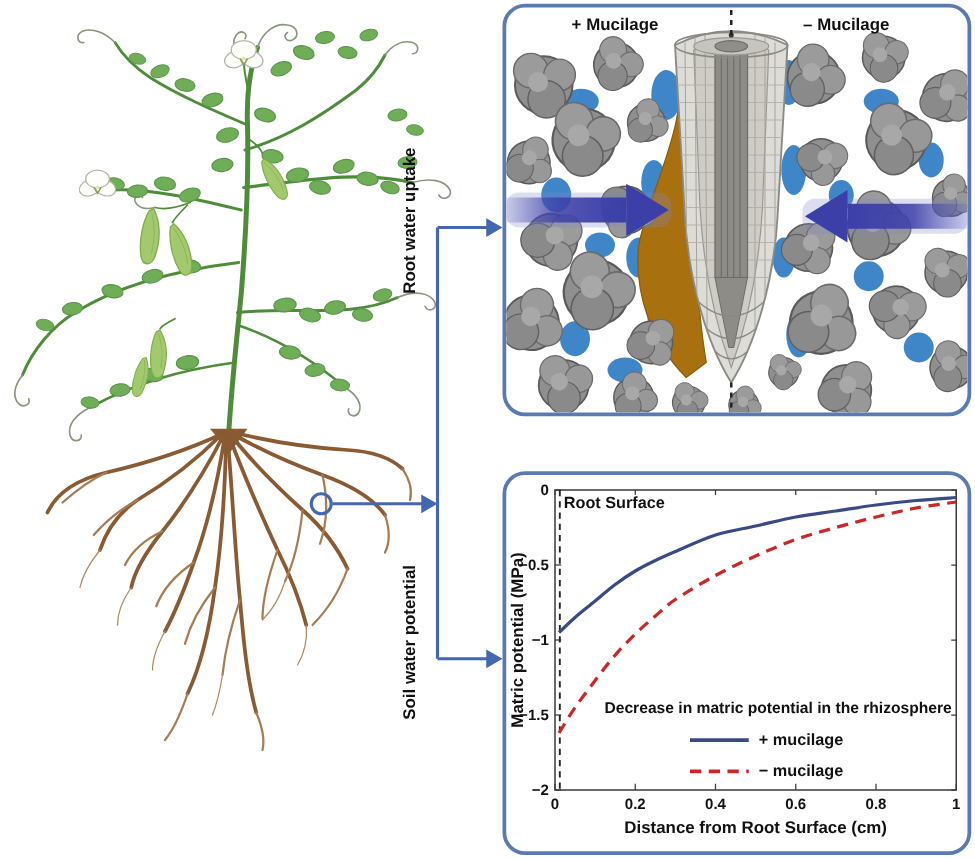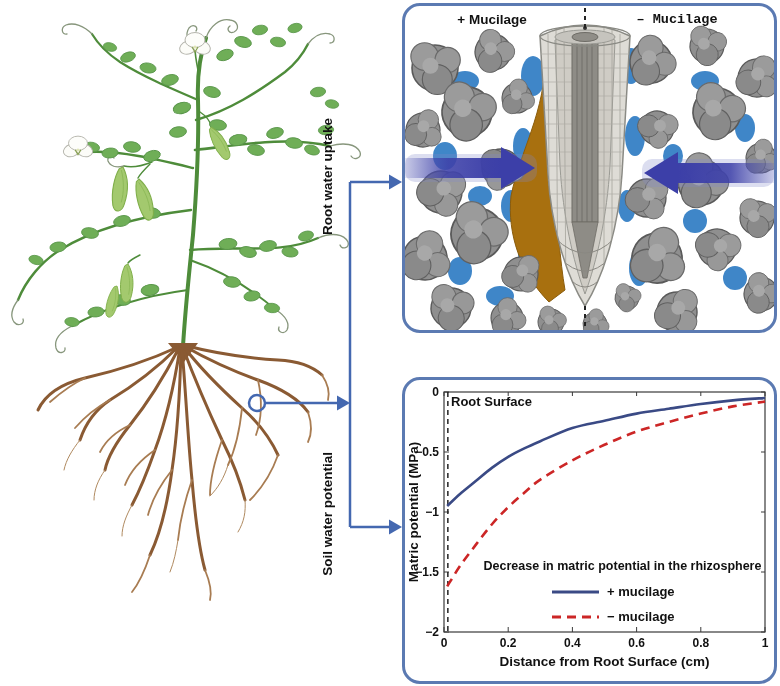--- a/index.html
+++ b/index.html
@@ -5,21 +5,21 @@
   html,body{margin:0;padding:0;background:#fff;}
   .stage{position:relative;width:780px;height:686px;background:#fff;overflow:hidden;
          font-family:"Liberation Sans",sans-serif;padding-left:44px;}
   .panel{position:absolute;background:#fff;border:3px solid #5b7ab2;border-radius:18px;
          box-sizing:border-box;overflow:hidden;}
   #top-panel{left:402px;top:3px;width:375px;height:330px;}
   #chart-panel{left:402px;top:377px;width:375px;height:307px;}
   .panel-label{position:absolute;width:110px;text-align:center;font-weight:700;
                font-size:13.5px;color:#111;top:6px;}
   #plus-mucilage-label{left:32px;}
-  #minus-mucilage-label{left:217px;font-family:Liberation Mono, monospace;}
+  #minus-mucilage-label{left:217px;}
   .vlabel{position:absolute;writing-mode:vertical-rl;transform:rotate(180deg);
           font-weight:700;font-size:13.5px;color:#111;white-space:nowrap;}
   #root-water-uptake-label{left:320px;top:118px;}
   #soil-water-potential-label{left:320px;top:452px;}
   .artsvg{position:absolute;inset:0;}
   
   .tick{font:700 12px "Liberation Sans",sans-serif;fill:#111;}
   .axlabel{font:700 13.5px "Liberation Sans",sans-serif;fill:#111;}
   .ann{font:700 12.5px "Liberation Sans",sans-serif;fill:#111;}
   .leg{font:700 13px "Liberation Sans",sans-serif;fill:#111;}

